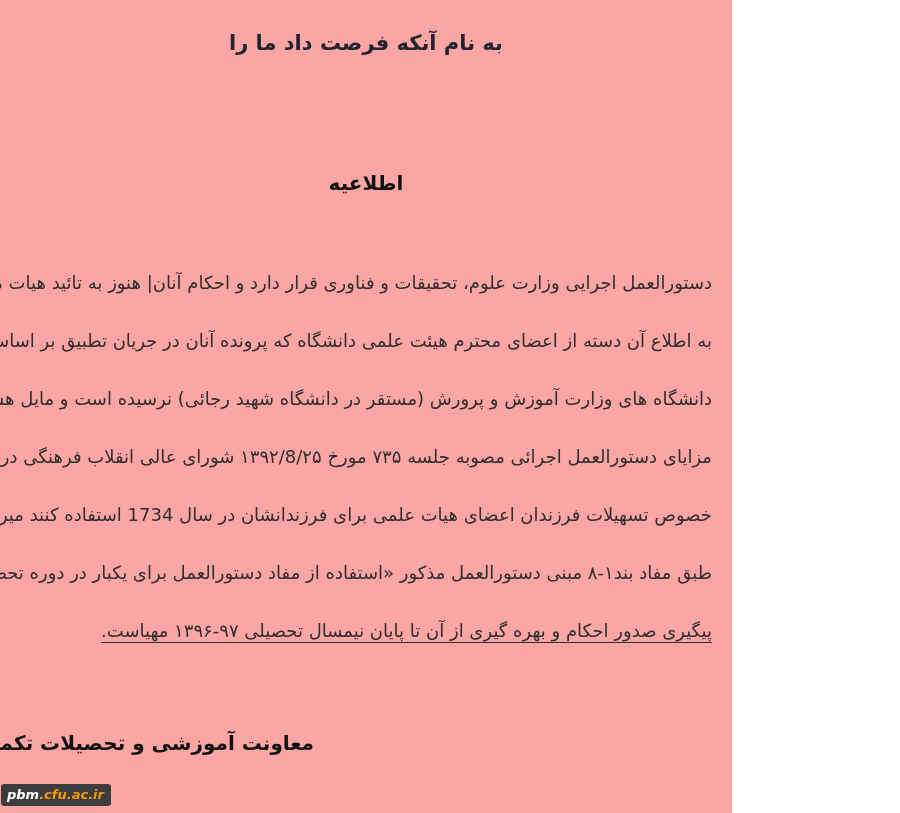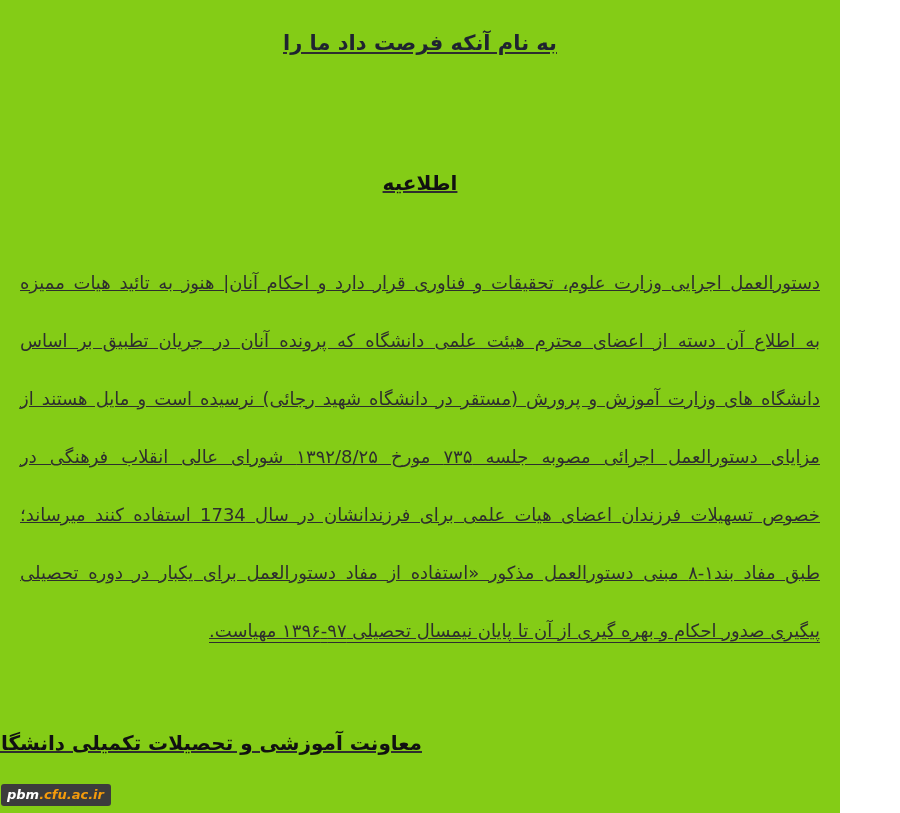--- a/index.html
+++ b/index.html
@@ -2,27 +2,26 @@
 <html lang="fa"><head>
 <meta charset="utf-8">
 <style>
   html, body {
     margin: 0;
     padding: 0;
     background: #ffffff;
   }
   .page {
     position: relative;
-    width: 840px;
+    width: 732px;
     height: 813px;
-    background: #84cc16;
+    background: #fca5a5;
     overflow: hidden;
     font-family: "DejaVu Sans", sans-serif;
     color: #2e2e2e;
-    text-decoration: underline;
   }
   .bismillah {
     margin-top: 26px;
     text-align: center;
     direction: rtl;
     font-size: 21px;
     font-weight: bold;
     color: #1f2430;
     line-height: 34px;
   }

